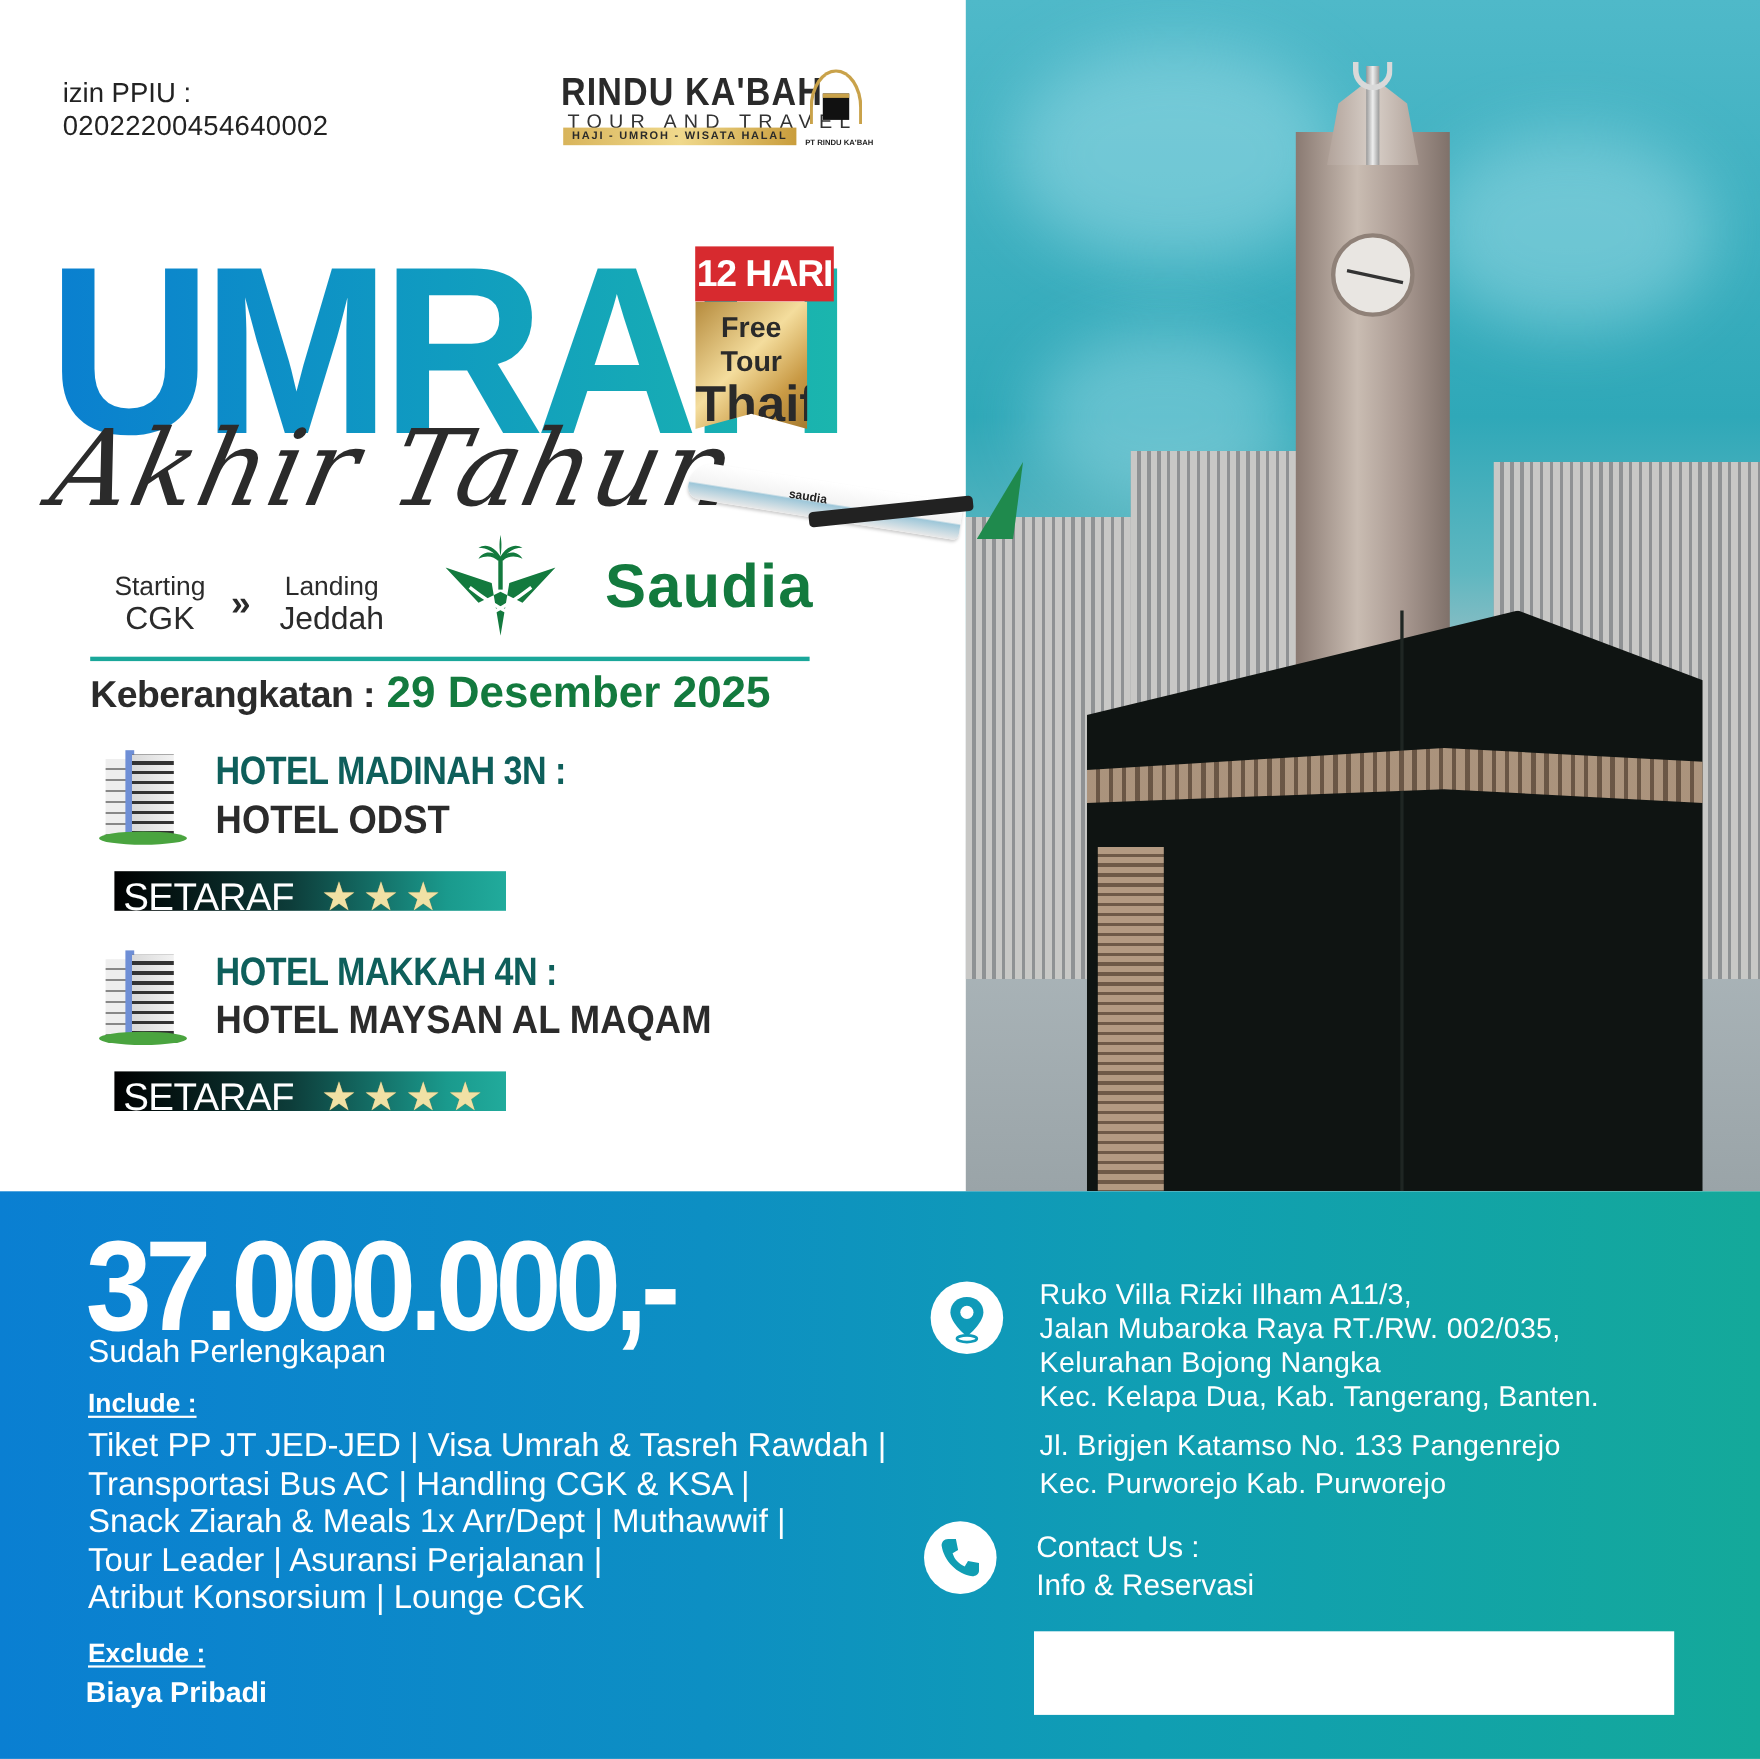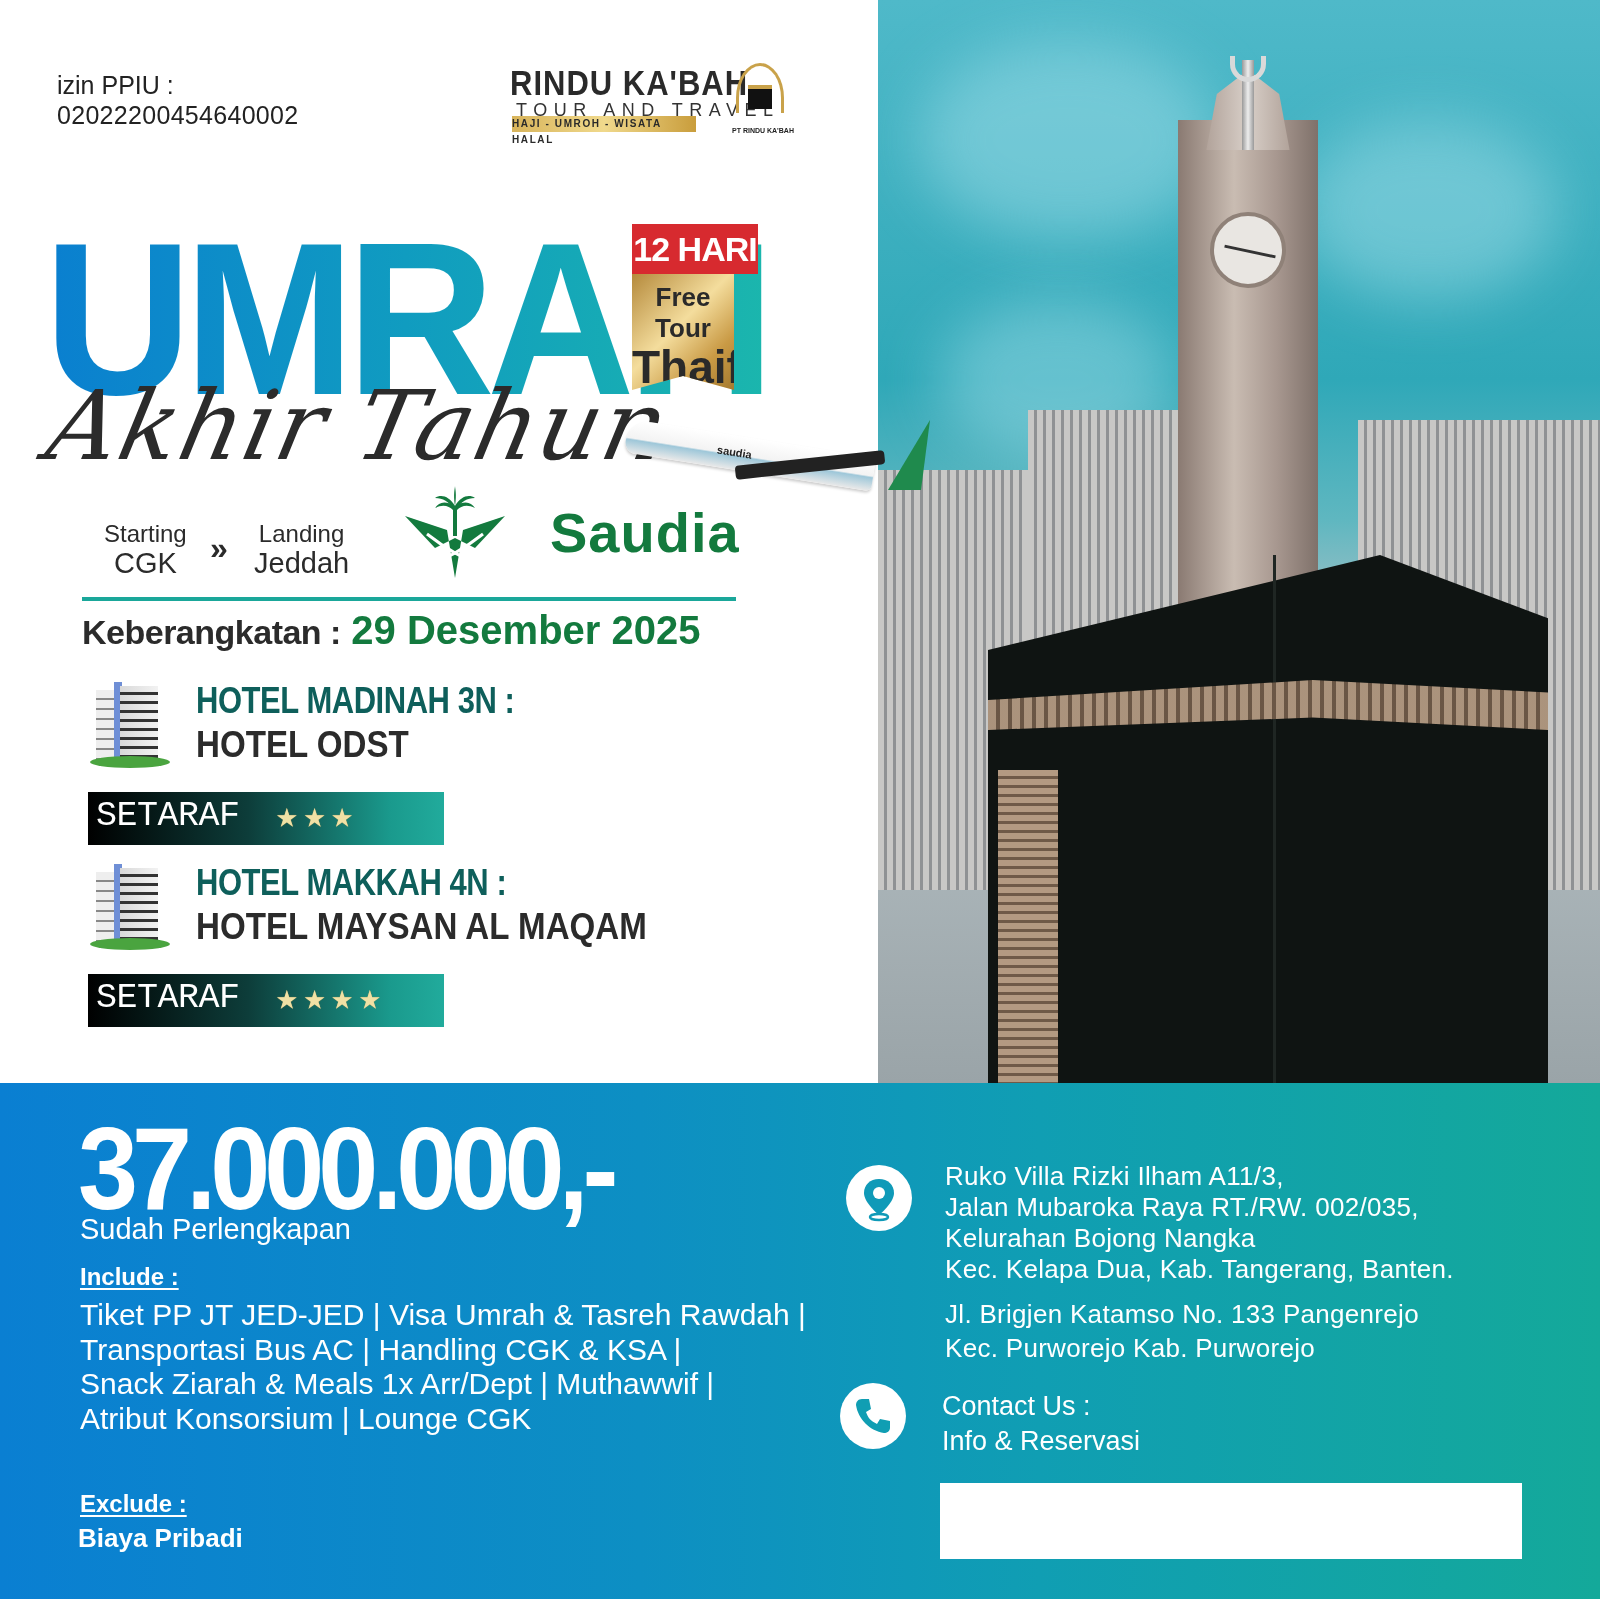--- a/index.html
+++ b/index.html
@@ -32,22 +32,22 @@
   .kaaba-door { position: absolute; left: 120px; top: 770px; width: 60px; height: 313px;
     background: repeating-linear-gradient(180deg,#b39a82 0 6px,#6f5a48 6px 9px); }
   .kaaba-edge { position: absolute; left: 395px; top: 555px; width: 3px; height: 528px; background: #1f2623; }
 
   
   .ppiu { position: absolute; left: 57px; top: 70px; font-size: 25px; line-height: 30px; color: #222; }
   .ppiu .num { font-weight: normal; letter-spacing: .3px; }
   .logo { position: absolute; left: 510px; top: 63px; width: 290px; height: 75px; }
   .logo-title { position: absolute; left: 0; top: 0; font-size: 31px; font-weight: bold; color: #2a2a2a; letter-spacing: 1px; transform: scaleY(1.15); transform-origin: top left; }
   .logo-sub { position: absolute; left: 6px; top: 37px; font-size: 18px; letter-spacing: 6.5px; color: #333; }
-  .logo-strip { position: absolute; left: 2px; top: 53px; width: 184px; height: 16px; background: linear-gradient(90deg,#d8b45b,#f0d98c,#c99d3c);
-    font-size: 10px; font-weight: bold; color: #2a2a2a; letter-spacing: 1.6px; line-height: 16px; }
+  .logo-strip { position: absolute; left: 2px; top: 53px; width: 212px; height: 16px; background: linear-gradient(90deg,#d8b45b,#f0d98c,#c99d3c);
+    font-size: 10px; font-weight: bold; color: #2a2a2a; letter-spacing: 1.6px; text-align: center; line-height: 16px; }
   .logo-mark { position: absolute; left: 226px; top: 0; width: 48px; height: 62px; }
   .logo-mark .dome { position: absolute; left: 0; top: 0; width: 48px; height: 50px; border: 3px solid #c9a24a; border-bottom: none; border-radius: 50% 50% 0 0 / 70% 70% 0 0; }
   .logo-mark .cube { position: absolute; left: 12px; top: 22px; width: 24px; height: 24px; background: #111; border-top: 4px solid #c9a24a; }
   .logo-mark-text { position: absolute; left: 222px; top: 64px; font-size: 7px; font-weight: bold; color: #222; white-space: nowrap; }
 
   
   .umrah { position: absolute; left: 44px; top: 210px; font-size: 205px; font-weight: bold; line-height: 1; letter-spacing: -8px;
     background: linear-gradient(90deg, #0a7fd0 0%, #109cc0 50%, #1bb6ad 100%);
     -webkit-background-clip: text; background-clip: text; color: transparent; transform: scaleY(1.06); transform-origin: top left; }
   .akhir { position: absolute; left: 50px; top: 370px; font-family: "DejaVu Serif", serif; font-style: italic; font-size: 96px; color: #2b2b2b;
@@ -89,22 +89,22 @@
   .hotel-1 { top: 680px; }
   .hotel-2 { top: 862px; }
   .hotel-icon { position: absolute; left: 2px; top: 0; width: 82px; height: 92px; }
   .hotel-icon .front { position: absolute; left: 30px; top: 6px; width: 38px; height: 74px; background: linear-gradient(90deg,#d9d9d9,#f2f2f2);
     background-image: repeating-linear-gradient(180deg, transparent 0 6px, #333 6px 9px), linear-gradient(90deg,#d9d9d9,#f2f2f2); }
   .hotel-icon .side { position: absolute; left: 6px; top: 10px; width: 20px; height: 70px; background: repeating-linear-gradient(180deg,#eee 0 8px,#888 8px 10px); }
   .hotel-icon .strip { position: absolute; left: 24px; top: 2px; width: 8px; height: 80px; background: #6f8fd6; }
   .hotel-icon .lawn { position: absolute; left: 0; top: 76px; width: 80px; height: 12px; border-radius: 50%; background: #4aa43f; }
   .hotel-label { position: absolute; left: 108px; top: 0; font-size: 36px; font-weight: bold; color: #0e5f5b; letter-spacing: -.5px; transform: scaleX(.86); transform-origin: left; white-space: nowrap; }
   .hotel-name { position: absolute; left: 108px; top: 44px; font-size: 36px; font-weight: bold; color: #2b2b2b; white-space: nowrap; transform: scaleX(.92); transform-origin: left; }
-  .setaraf { position: absolute; left: 0; top: 112px; width: 356px; height: 53px;
-    background: linear-gradient(90deg, #000 0%, #0d3d3a 45%, #1a9a8d 85%, #21ab9c 100%); font-family: Liberation Mono, monospace; }
+  .setaraf { position: absolute; left: 16px; top: 112px; width: 356px; height: 36px;
+    background: linear-gradient(90deg, #000 0%, #0d3d3a 45%, #1a9a8d 85%, #21ab9c 100%); }
   .setaraf .t { position: absolute; left: 8px; top: 4px; font-size: 35px; color: #fff; letter-spacing: -.5px; }
   .setaraf .stars { position: absolute; left: 188px; top: 2px; font-size: 36px; color: #f0e1a5; letter-spacing: 6px;
     text-shadow: 0 0 1px #b49650; }
 
   
   .band { position: absolute; left: 0; top: 1083px; width: 1600px; height: 516px;
     background: linear-gradient(90deg, #0a7fd2 0%, #0d8fc3 40%, #109eb3 65%, #14a99a 100%); color: #fff; }
   .price { position: absolute; left: 78px; top: 28px; font-size: 108px; font-weight: bold; letter-spacing: -6px; line-height: 1; transform: scaleY(1.08); transform-origin: top left; }
   .price-note { position: absolute; left: 80px; top: 130px; font-size: 29px; }
   .inc-title { position: absolute; left: 80px; top: 180px; font-size: 24px; font-weight: bold; text-decoration: underline; text-underline-offset: 3px; }
@@ -239,20 +239,21 @@
 
 <div class="band">
   <div class="price">37.000.000,-</div>
   <div class="price-note">Sudah Perlengkapan</div>
 
   <div class="inc-title">Include :</div>
   <div class="inc-list">
     <div>Tiket PP JT JED-JED | Visa Umrah &amp; Tasreh Rawdah |</div>
     <div>Transportasi Bus AC | Handling CGK &amp; KSA |</div>
     <div>Snack Ziarah &amp; Meals 1x Arr/Dept | Muthawwif |</div>
+    <div>Tour Leader | Asuransi Perjalanan |</div>
     <div>Atribut Konsorsium | Lounge CGK</div>
   </div>
 
   <div class="exc-title">Exclude :</div>
   <div class="exc-val">Biaya Pribadi</div>
 
   <div class="icon-circle pin-icon">
     <svg width="66" height="66" viewBox="0 0 66 66">
       <path d="M33 14 C24 14 18 20 18 28 C18 38 33 50 33 50 C33 50 48 38 48 28 C48 20 42 14 33 14 Z" fill="#0f9ab8"></path>
       <circle cx="33" cy="28" r="6" fill="#fff"></circle>

